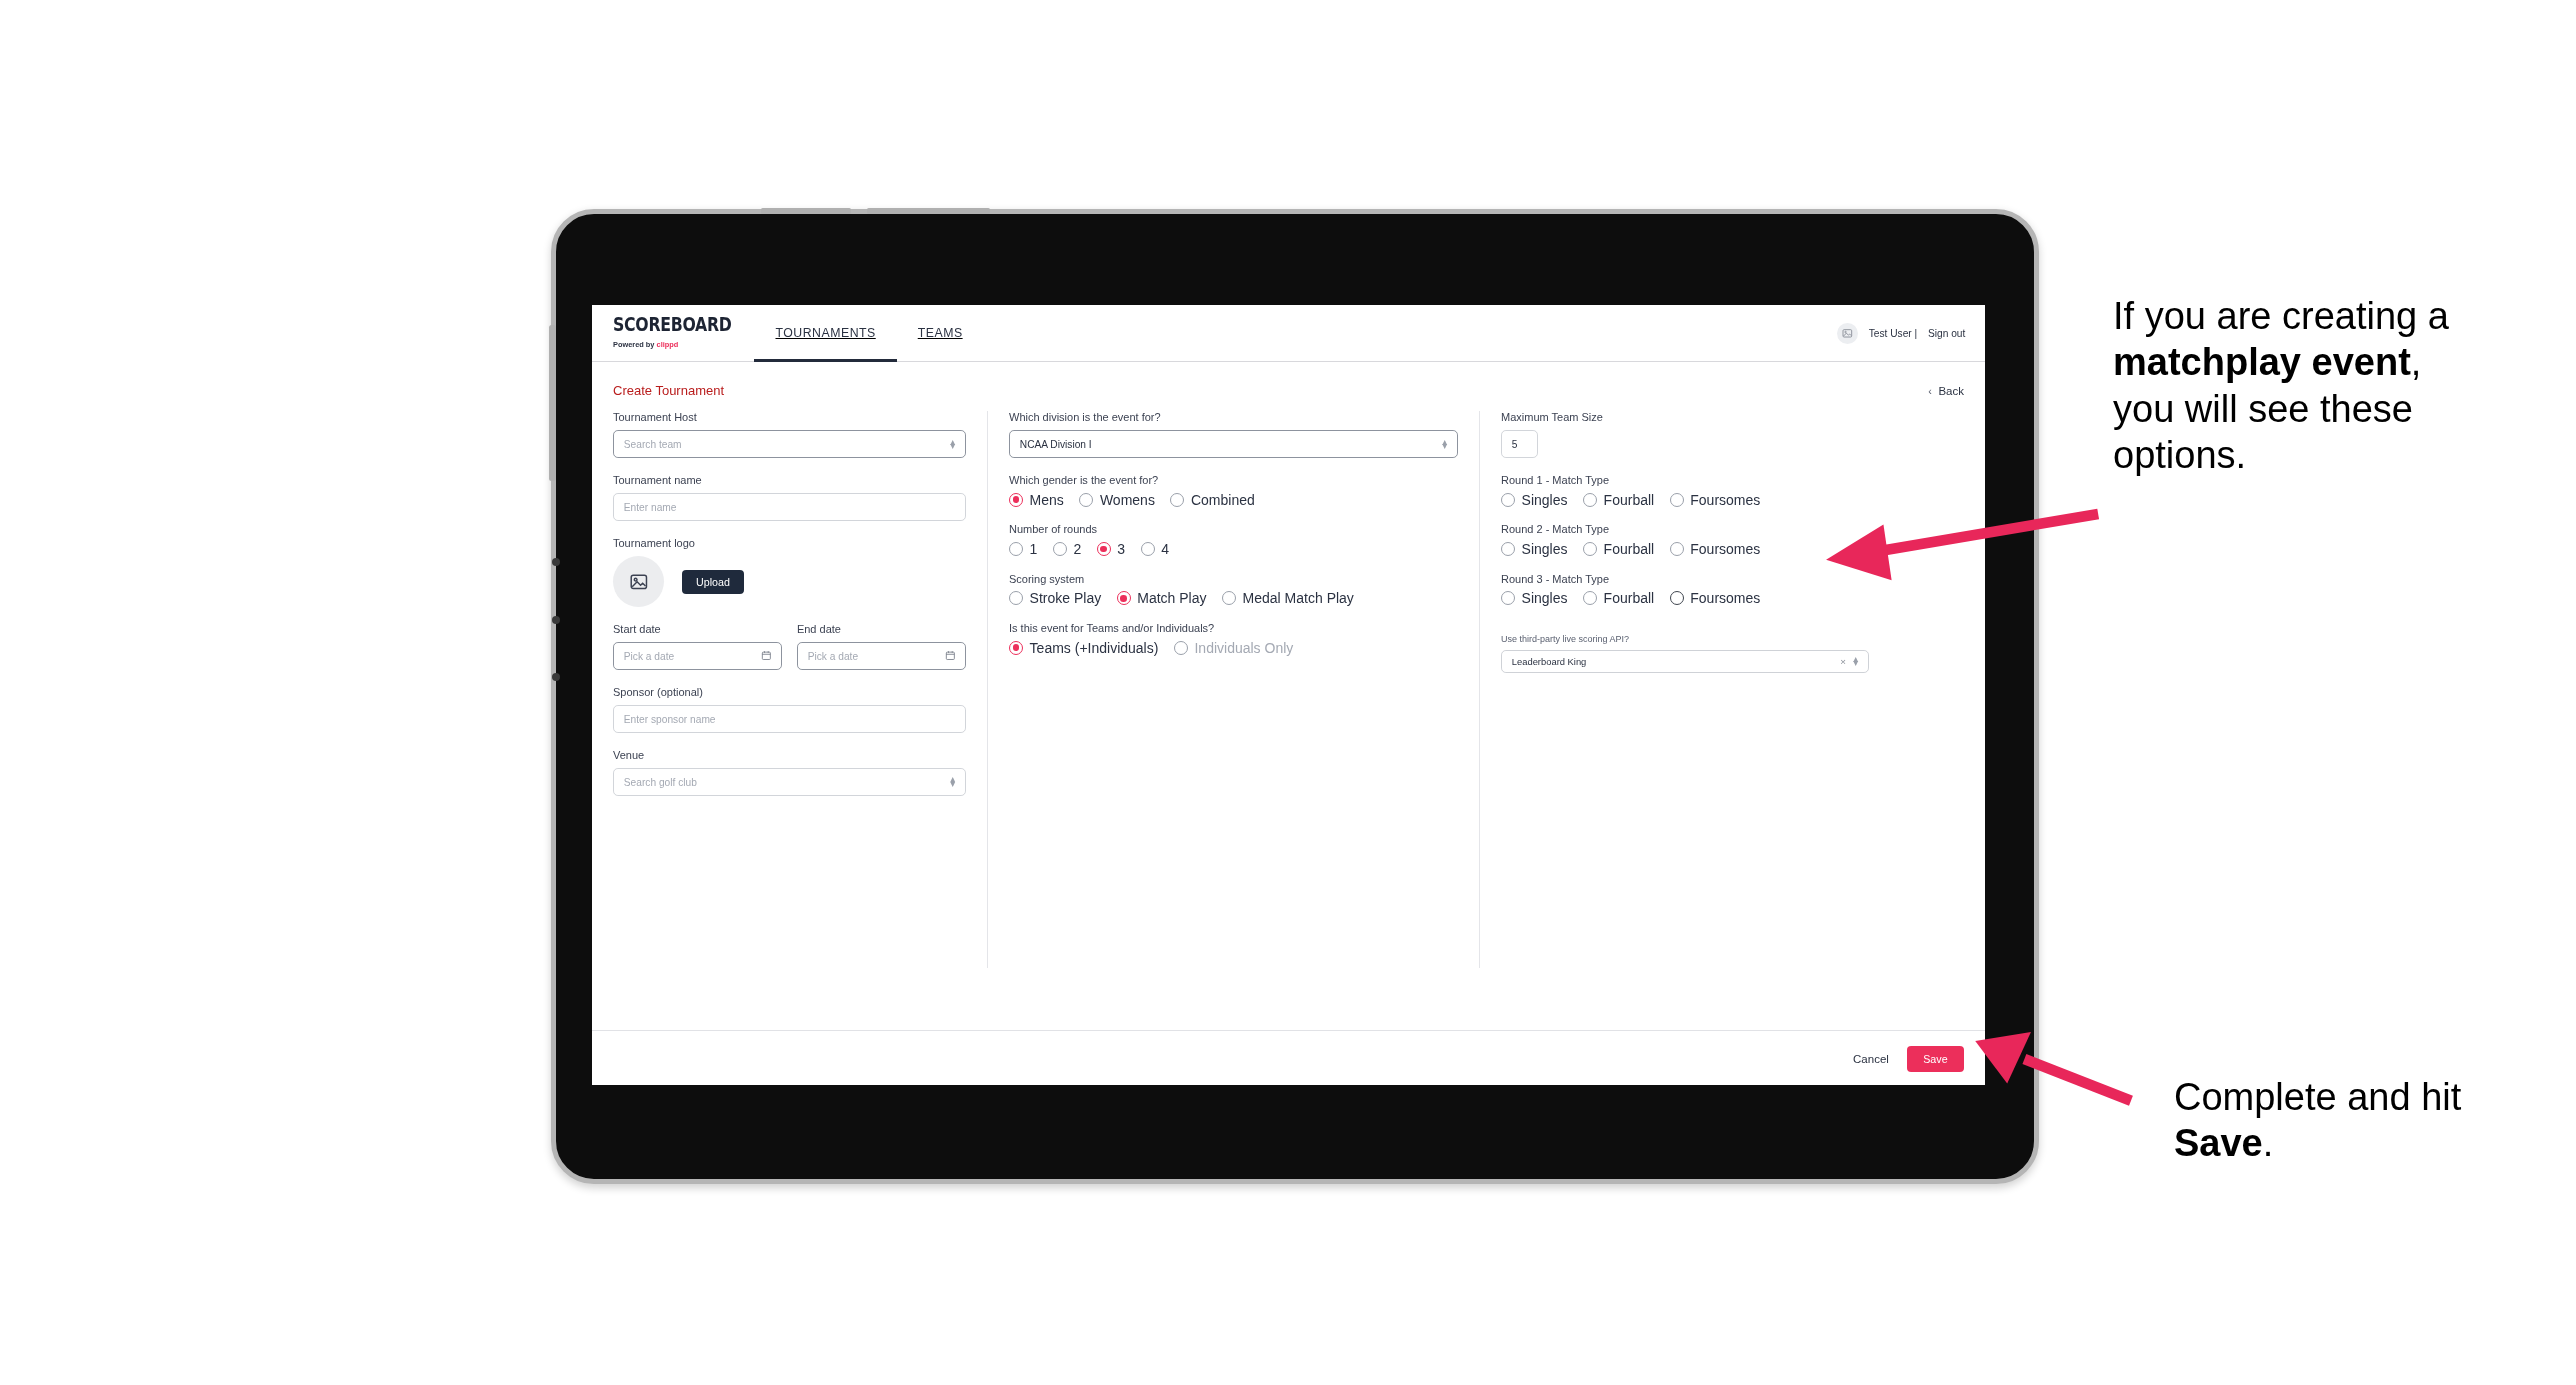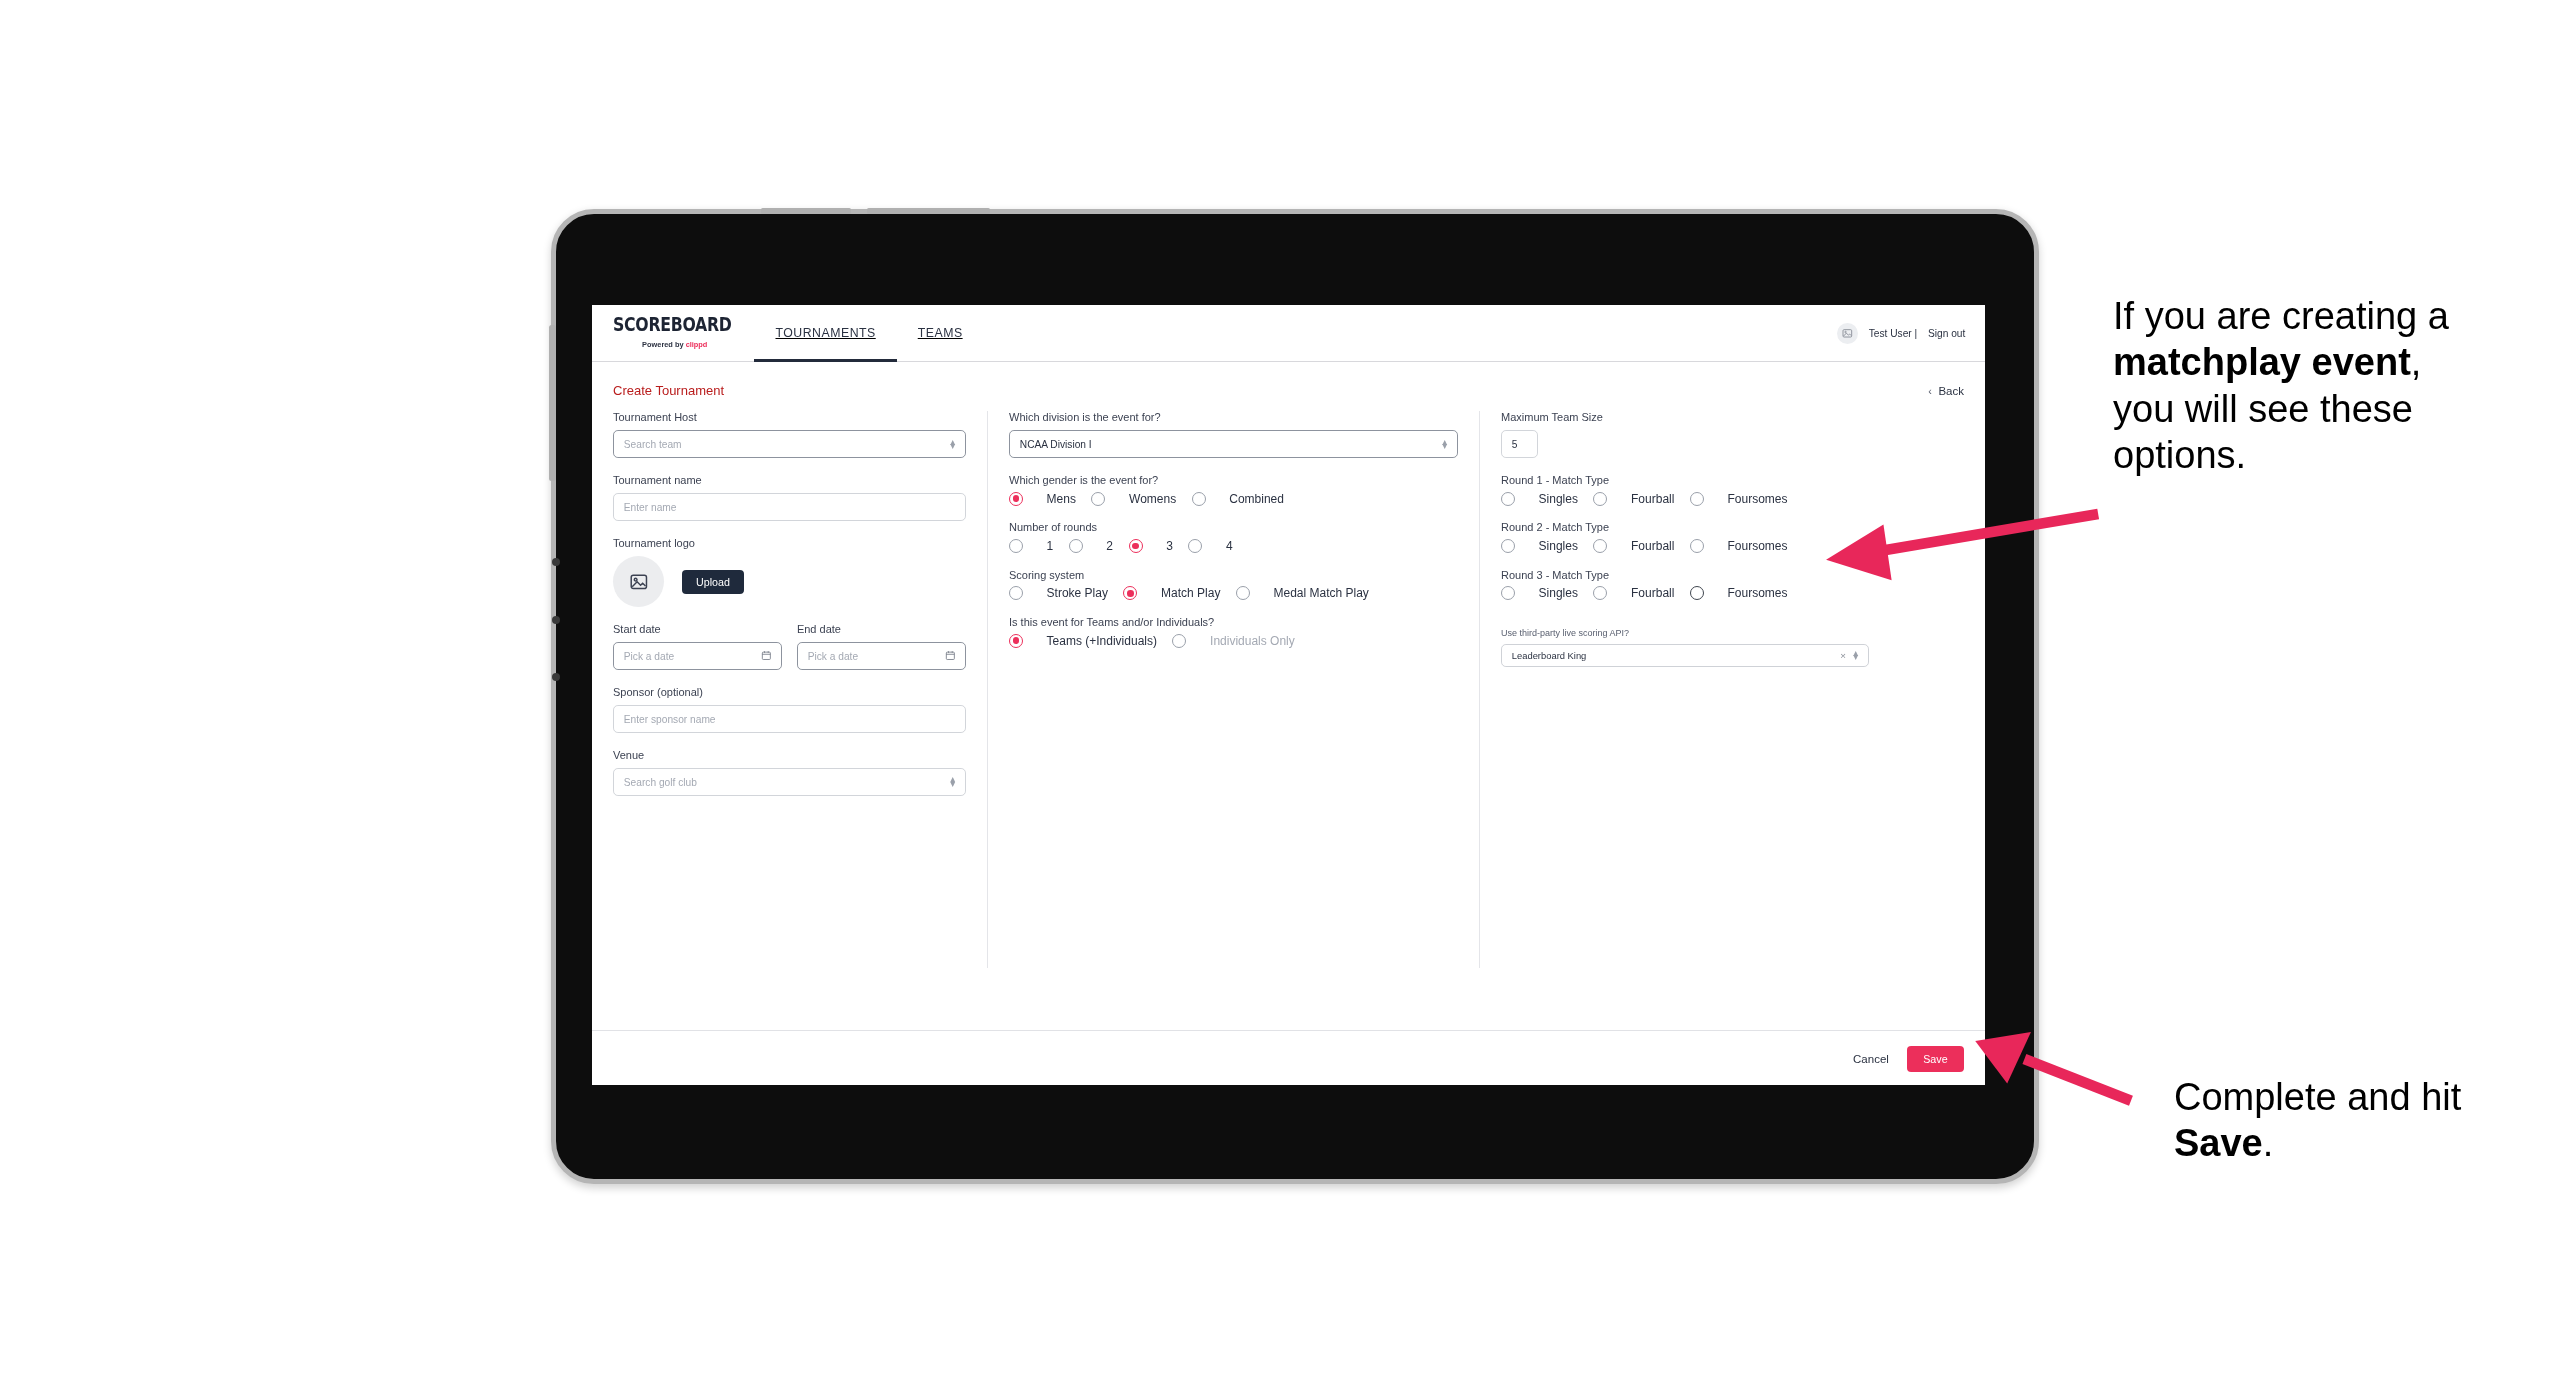--- a/index.html
+++ b/index.html
@@ -24,21 +24,21 @@
 
   
   #app{
     position:absolute;left:592px;top:305px;width:1393px;height:780px;
     background:#ffffff;overflow:hidden;
   }
   
   #appbar{height:56px;display:flex;align-items:stretch;border-bottom:0.8px solid #d8d8dc;background:#fff;position:relative;}
   .brand{display:flex;flex-direction:column;justify-content:center;padding:0 18px 0 21px;}
   .brand-name{font-family:"DejaVu Sans", sans-serif;font-weight:bold;font-size:16.4px;letter-spacing:-0.3px;color:#1d2433;line-height:1;transform:scaleY(1.18) scaleX(.96);transform-origin:left center;}
-  .brand-sub{font-size:7.4px;color:#2c3242;margin-top:7px;font-weight:bold;text-align:center;}
+  .brand-sub{font-size:7.4px;color:#2c3242;margin-top:7px;font-weight:bold;}
   .brand-sub .pink{color:#ec2f5b;}
   .navtabs{display:flex;align-items:stretch;text-decoration:underline;}
   .navtab{display:flex;align-items:center;padding:0 21px;font-size:12.3px;letter-spacing:0.5px;color:#2b3242;cursor:pointer;position:relative;}
   .navtab.active::after{content:"";position:absolute;left:0;right:0;bottom:-0.8px;height:2.5px;background:#232b3b;}
   .appbar-right{margin-left:auto;display:flex;align-items:center;padding-right:19.7px;gap:10.7px;}
   .avatar{width:21px;height:21px;border-radius:50%;background:#eceef1;display:flex;align-items:center;justify-content:center;color:#8b9099;}
   .usertxt{font-size:10.2px;color:#2b3242;}
   .signout{font-size:10.2px;color:#2b3242;cursor:pointer;}
 
   
@@ -76,21 +76,21 @@
   .logo-circle{width:51px;height:51px;border-radius:50%;background:#ecedef;display:flex;align-items:center;justify-content:center;}
   .upload-btn{background:#1f2a3c;color:#fff;font-size:10.7px;border-radius:4.1px;padding:6px 14px;cursor:pointer;}
 
   
   .radios{display:flex;align-items:center;gap:5.7px;flex-wrap:wrap;}
   .radio{display:flex;align-items:center;gap:6.6px;margin-right:9.8px;cursor:pointer;}
   .dot{width:14px;height:14px;border-radius:50%;border:1.3px solid #9aa0aa;box-sizing:border-box;display:flex;align-items:center;justify-content:center;}
   .dot.on{border-color:#ec2f5b;}
   .dot.on i{width:6.6px;height:6.6px;border-radius:50%;background:#ec2f5b;display:block;}
   .dot.thick{border-color:#40464f;border-width:1.6px;}
-  .rlabel{font-size:12px;color:#2b3242;margin-left:17px;}
+  .rlabel{font-size:14px;color:#2b3242;}
   .rlabel.mut{color:#a4a9b3;}
 
   .small-input{width:37px;}
   .api-lbl{font-size:9px;color:#5a6070;margin-bottom:5.7px;}
   .api-field{height:23px;font-size:9.4px;border-color:#cfd2d7;}
   .api-field .x{color:#8b9099;font-size:9.8px;margin-right:7.4px;}
 
   
   #footer{position:absolute;left:0;right:0;bottom:0;height:56px;border-top:0.8px solid #e1e2e6;display:flex;align-items:center;justify-content:flex-end;padding-right:21px;gap:18px;background:#fff;}
   #cancelbtn{font-size:11.5px;color:#2b3242;cursor:pointer;}

